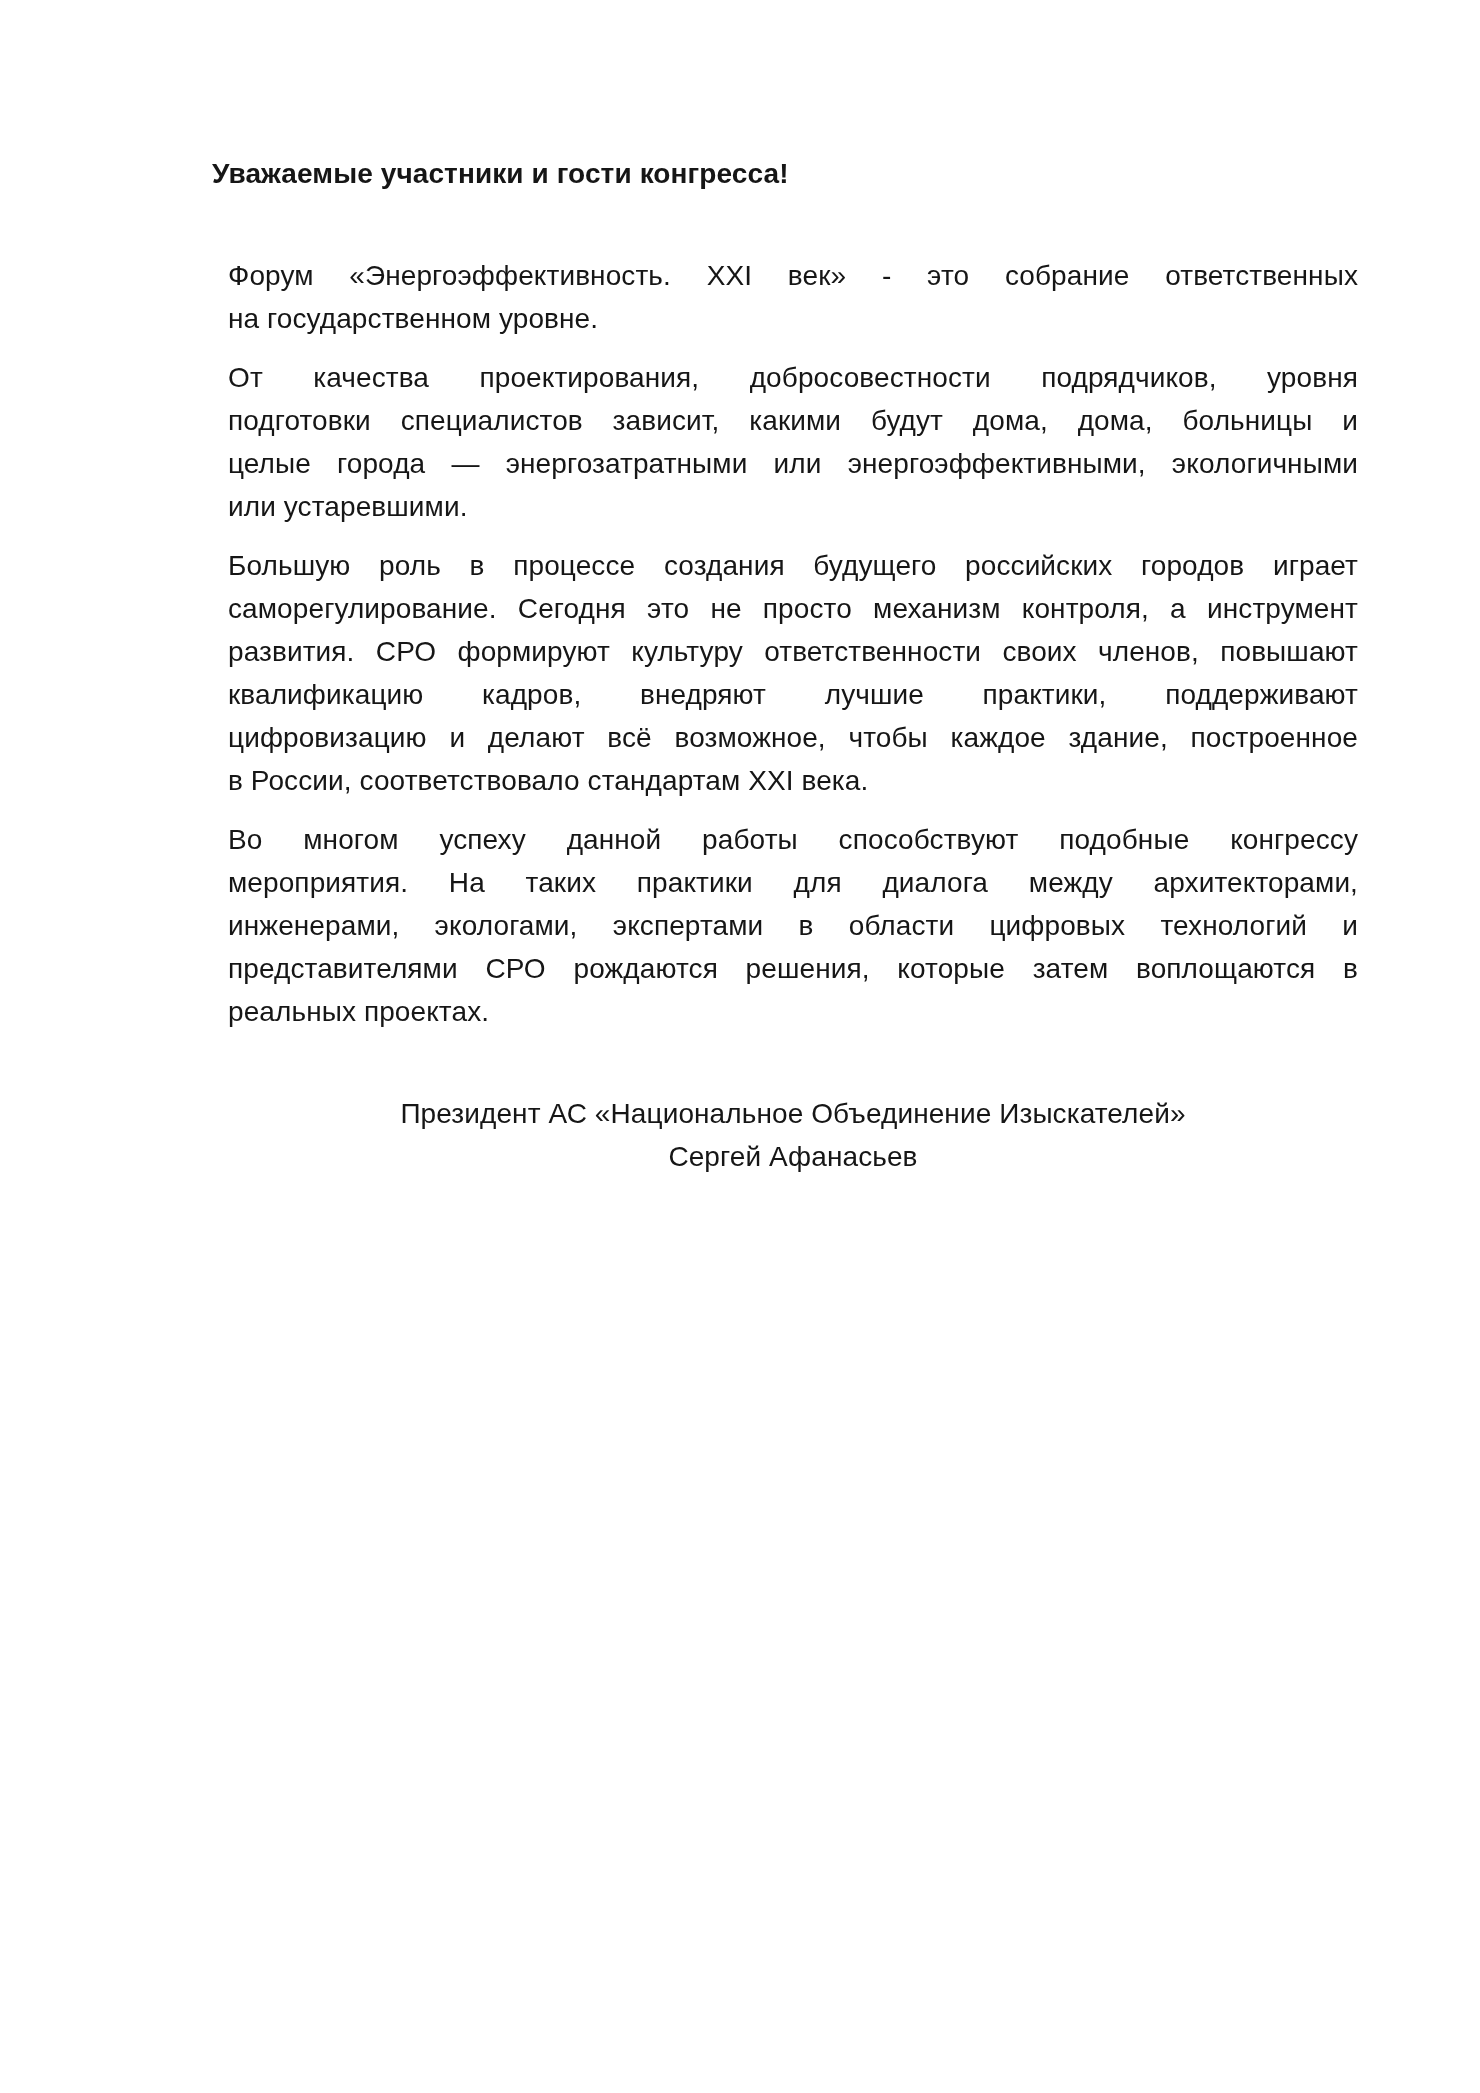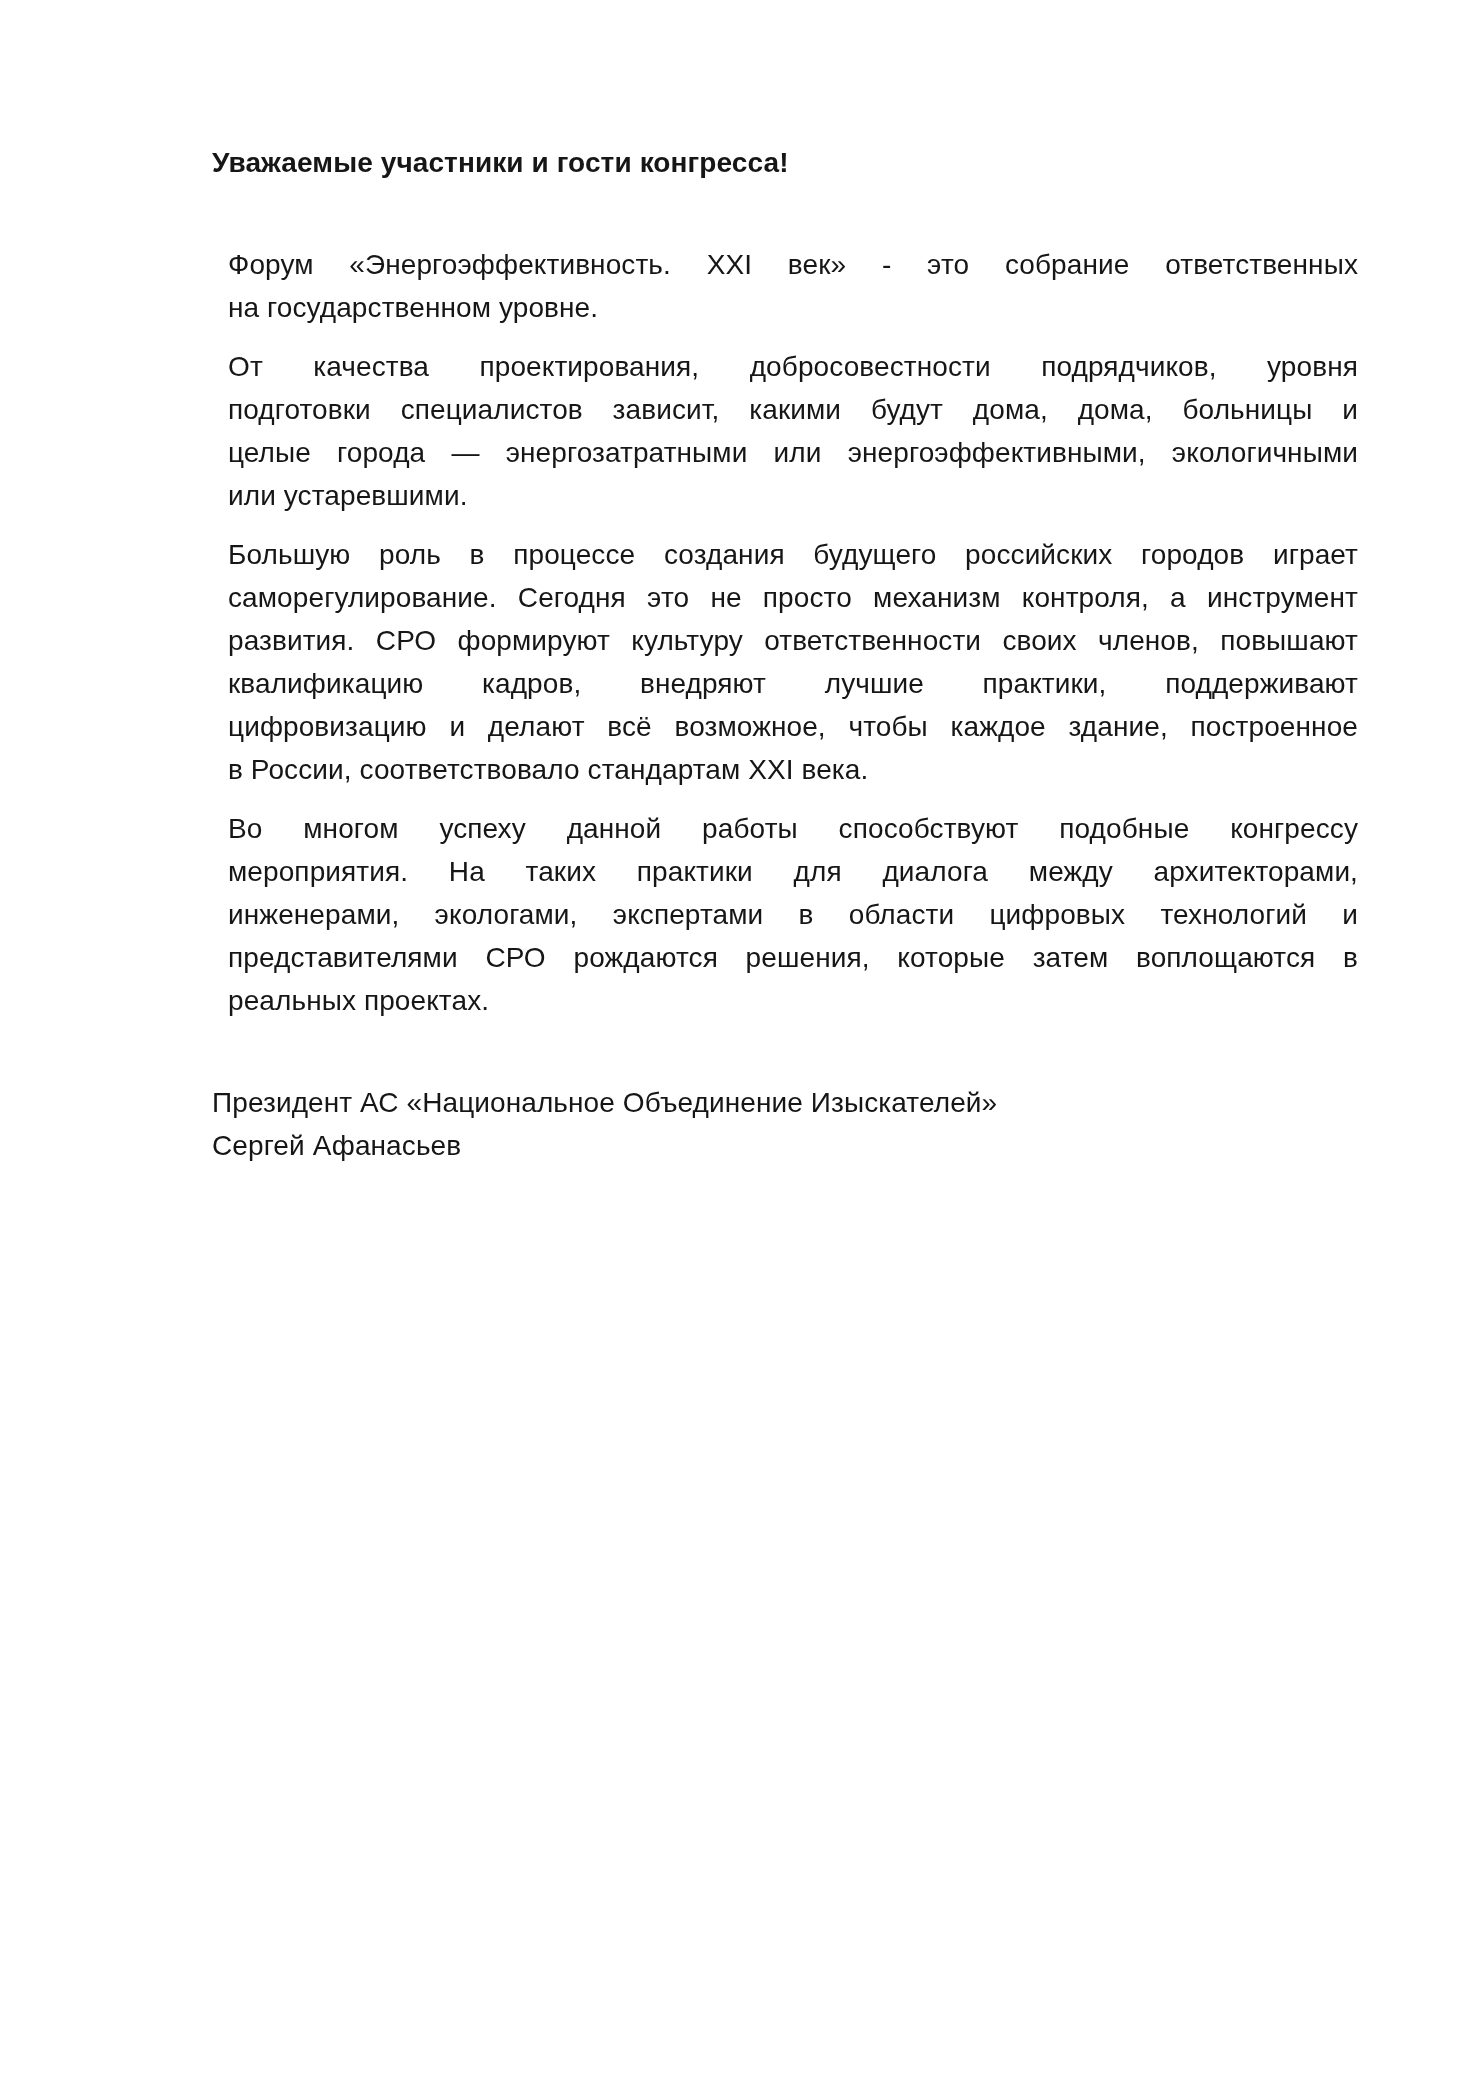--- a/index.html
+++ b/index.html
@@ -9,21 +9,21 @@
   }
   body {
     width: 1480px;
     height: 2093px;
     position: relative;
     font-family: "Liberation Sans", sans-serif;
   }
   .page {
     position: absolute;
     left: 0;
-    top: 1px;
+    top: 12px;
     width: 1480px;
     height: 1710px;
     overflow: hidden;
   }
   .content {
     position: absolute;
     left: 212px;
     top: 140px;
     width: 1162px;
     font-size: 28px;
@@ -46,21 +46,21 @@
   .line {
     text-align: left;
     white-space: nowrap;
   }
   .line.just {
     white-space: normal;
     text-align: justify;
     text-align-last: justify;
   }
   .signature .line {
-    text-align: left;
+    text-align: center;
   }
 </style>
 </head>
 <body style="background: rgb(255, 255, 255);">
 
 <div class="page" style="background: rgb(255, 255, 255);">
   <div class="content" style="color: rgb(22, 22, 22);">
     <h1 class="heading">Уважаемые участники и гости конгресса!</h1>
     <div class="blank-line"></div>
     <div id="paragraphs">

